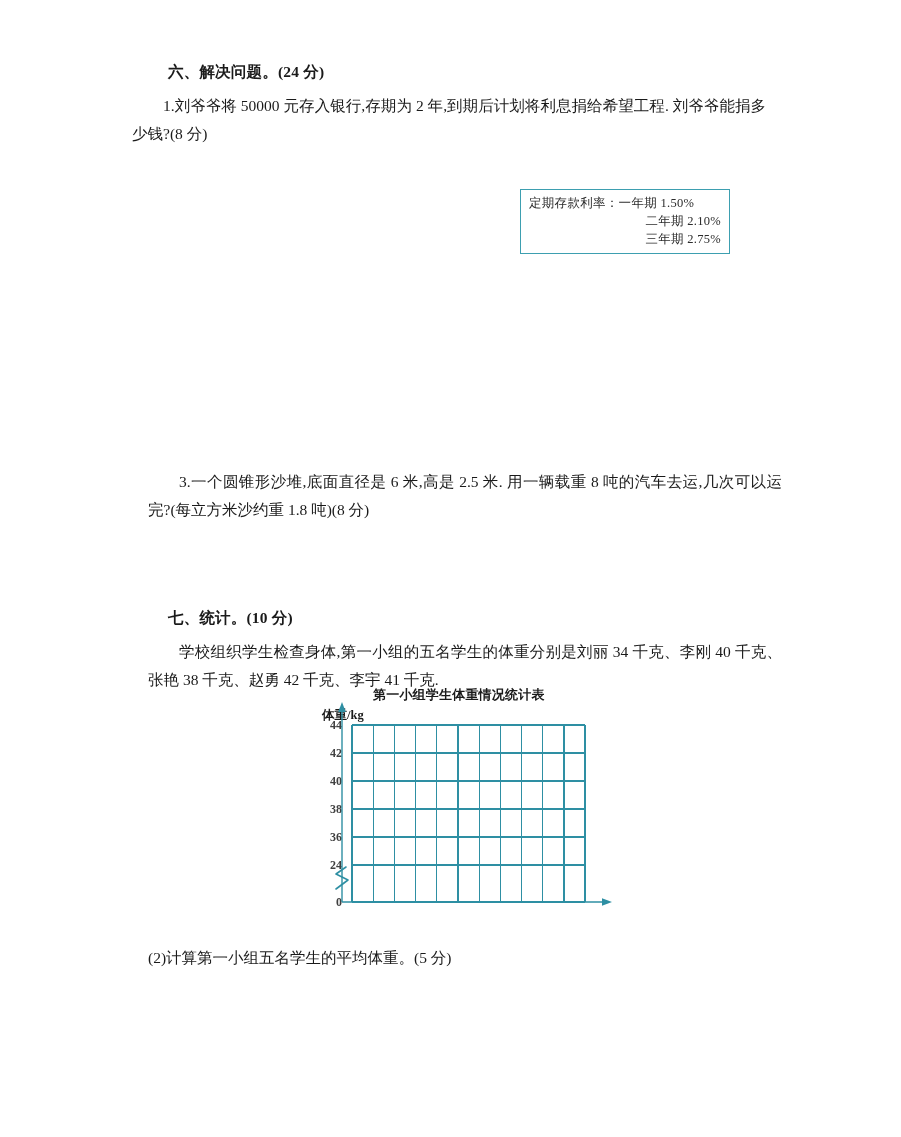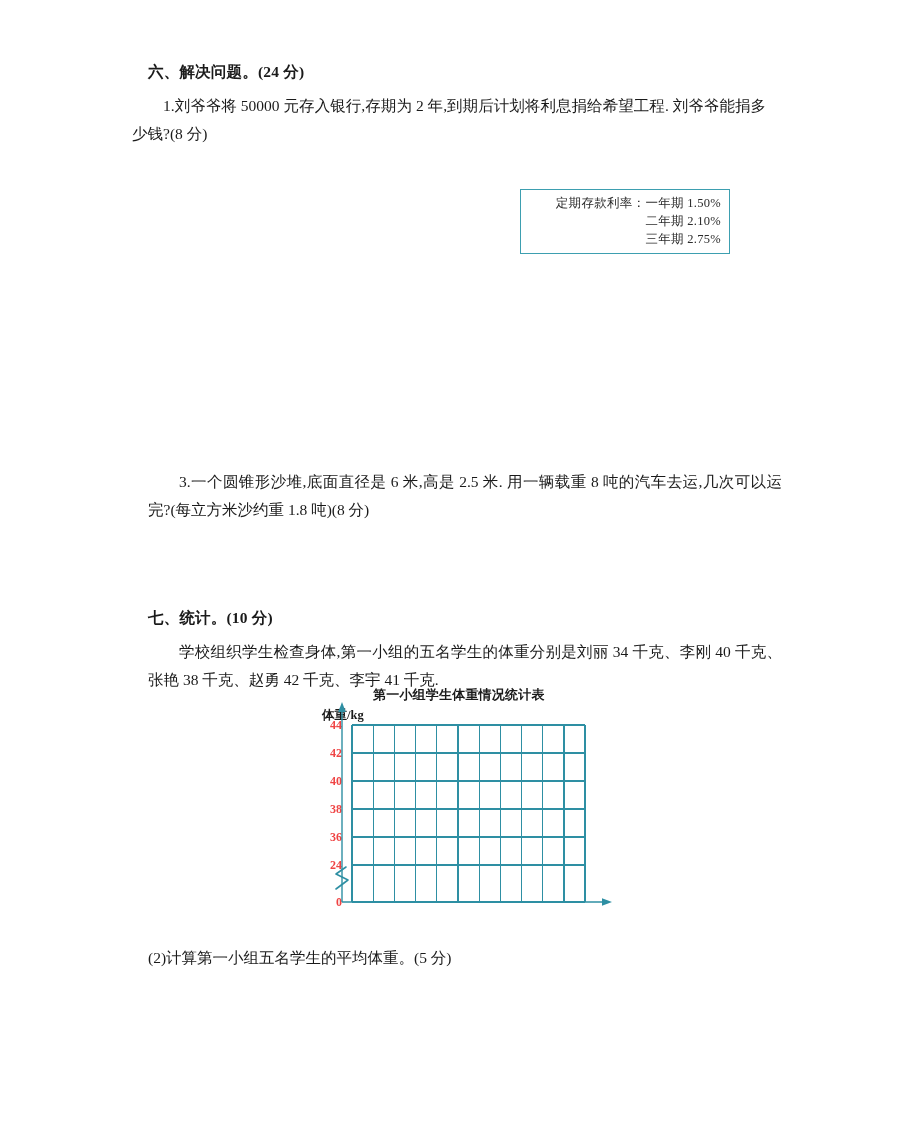--- a/index.html
+++ b/index.html
@@ -23,20 +23,21 @@
     height: 1137px;
   }
 
   
   .section-head {
     position: absolute;
     font-weight: bold;
     font-size: 15.5px;
     letter-spacing: 0.2px;
     white-space: nowrap;
+    margin-left: 20px;
   }
   .para {
     position: absolute;
     font-size: 15.5px;
     line-height: 28px;
     text-align: justify;
     text-justify: inter-ideograph;
   }
   .para-indent { text-indent: 2em; }
 
@@ -48,21 +49,21 @@
     padding: 4px 8px 5px 8px;
     background: #ffffff;
   }
   .rate-line {
     font-size: 12.5px;
     line-height: 18px;
     white-space: nowrap;
     letter-spacing: 0.3px;
     color: #2b2b2b;
   }
-  .rate-line.r1 { text-align: right; }
+  .rate-line.r1 { text-align: left; }
   .rate-line.r2, .rate-line.r3 { text-align: right; }
 
   
   .chart-wrap {
     position: absolute;
   }
   .chart-title {
     position: absolute;
     font-weight: bold;
     font-size: 13px;
@@ -74,21 +75,21 @@
     font-weight: bold;
     font-size: 12.5px;
     white-space: nowrap;
   }
   .tick-label {
     position: absolute;
     font-size: 12px;
     font-weight: bold;
     text-align: right;
     white-space: nowrap;
-    color: #ef4444;
+    color: #404040;
   }
   .chart-svg {
     position: absolute;
     left: 0; top: 0;
   }
 
   .bottom-q {
     position: absolute;
     font-size: 15.5px;
     line-height: 26px;

